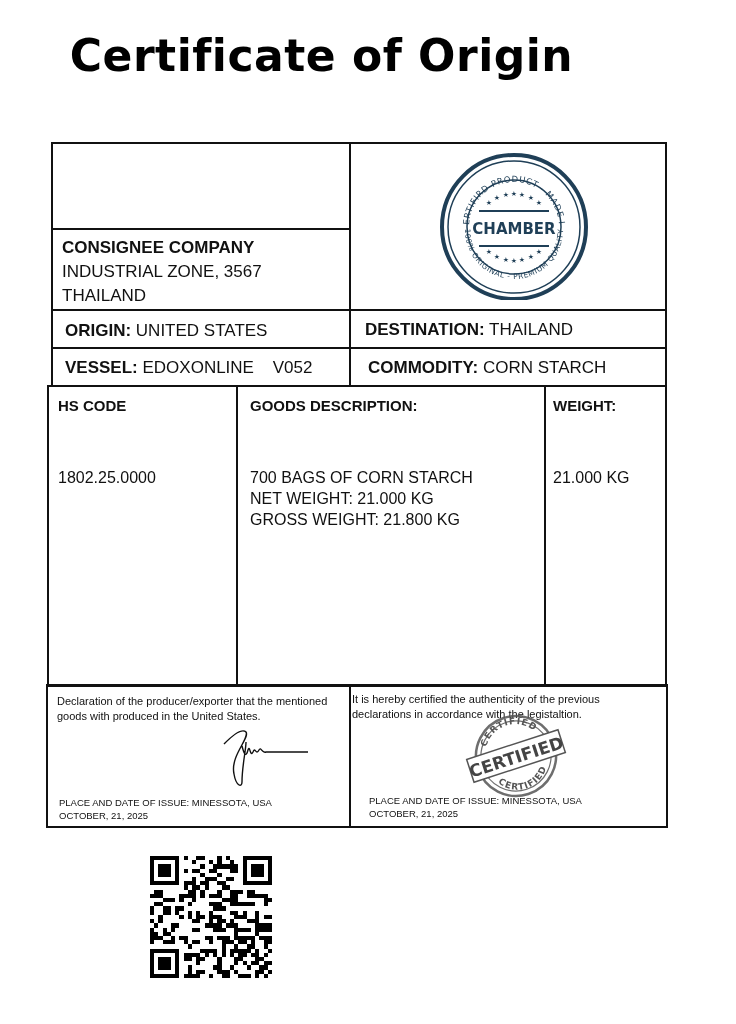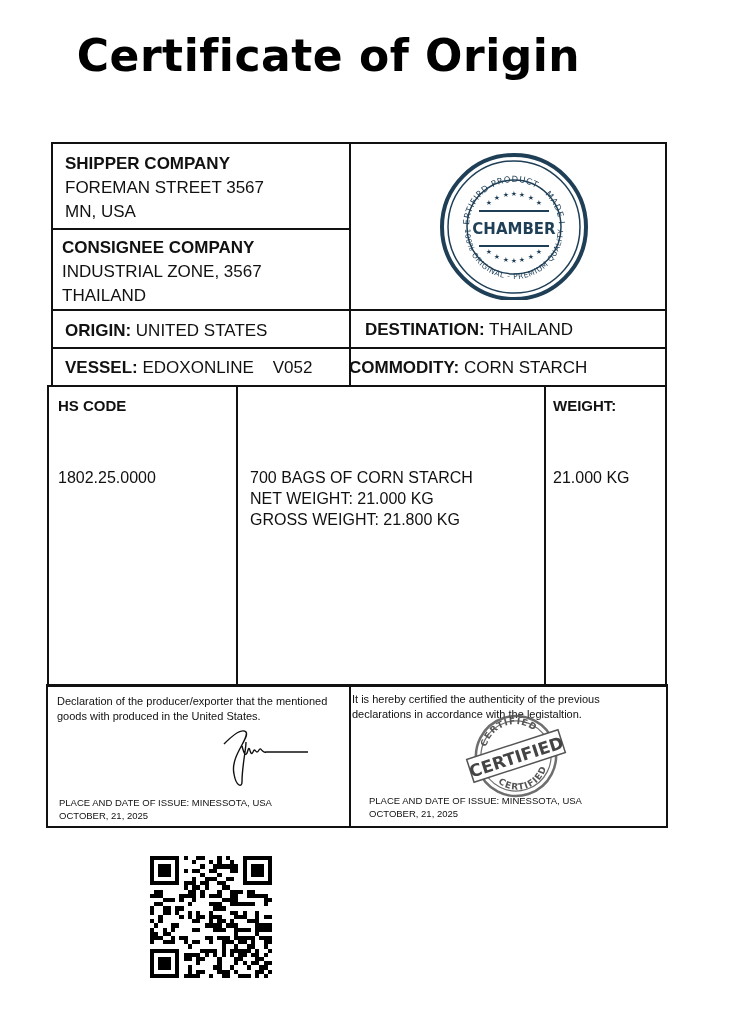--- a/index.html
+++ b/index.html
@@ -2,21 +2,21 @@
 <html><head>
 <meta charset="utf-8">
 <style>
   html, body { margin: 0; padding: 0; }
   body {
     width: 736px; height: 1024px; background: #ffffff; position: relative;
     font-family: "Liberation Sans", "DejaVu Sans", sans-serif; color: #111;
     overflow: hidden;
   }
   .title {
-    position: absolute; left: 7px; top: 30px; width: 643px; text-align: center;
+    position: absolute; left: 0; top: 30px; width: 643px; text-align: center;
     font-family: "DejaVu Sans", sans-serif; font-weight: bold; font-size: 44px;
     letter-spacing: 0.5px; color: #000;
   }
   .box { position: absolute; border: 2px solid #111; box-sizing: border-box; }
   .cell { position: absolute; box-sizing: border-box; }
   .lbl { font-weight: bold; }
   .t17 { font-size: 17px; line-height: 24px; }
   .t16 { font-size: 16px; line-height: 21px; margin-top: 31px; }
   .t15 { font-size: 15px; line-height: 21px; }
   .small { font-size: 11px; line-height: 14.5px; }
@@ -26,25 +26,20 @@
 </style>
 </head>
 <body>
 
 <div class="title">Certificate of Origin</div>
 
 <div class="box" style="left:51px; top:142px; width:616px; height:169px;">
   <div class="vline" style="left:296px; top:0; height:165px;"></div>
   <div class="hline" style="left:0; top:84px; width:298px;"></div>
 
-  <div class="cell t17" style="left:12px; top:8px; width:280px;">
-    <div class="lbl">SHIPPER COMPANY</div>
-    <div>FOREMAN STREET 3567</div>
-    <div>MN, USA</div>
-  </div>
 
   <div class="cell t17" style="left:9px; top:92px; width:280px;">
     <div class="lbl">CONSIGNEE COMPANY</div>
     <div>INDUSTRIAL ZONE, 3567</div>
     <div>THAILAND</div>
   </div>
 
   <svg class="cell" style="left:386px; top:6px;" width="150" height="150" viewBox="0 0 150 150">
     <defs>
       <path id="arcTop" d="M 30 77 A 45 45 0 0 1 120 77"></path>
@@ -93,31 +88,32 @@
   </div>
 </div>
 
 <div class="box" style="left:51px; top:347px; width:616px; height:40px;">
   <div class="vline" style="left:296px; top:0; height:36px;"></div>
   <div class="cell t17" style="left:12px; top:7px;">
     <span class="lbl">VESSEL:</span>
     <span>EDOXONLINE</span>
     <span style="margin-left:14px;">V052</span>
   </div>
-  <div class="cell t17" style="left:296px; top:7px;">
+  <div class="cell t17" style="left:315px; top:7px;">
     <span class="lbl">COMMODITY:</span>
     <span>CORN STARCH</span>
   </div>
 </div>
 
 <div class="box" style="left:47px; top:385px; width:620px; height:302px;">
   <div class="vline" style="left:187px; top:0; height:298px;"></div>
   <div class="vline" style="left:495px; top:0; height:298px;"></div>
 
   <div class="cell t15 lbl" style="left:9px; top:8px;">HS CODE</div>
+  <div class="cell t15 lbl" style="left:201px; top:8px;">GOODS DESCRIPTION:</div>
   <div class="cell t15 lbl" style="left:504px; top:8px;">WEIGHT:</div>
 
   <div class="cell t16" style="left:9px; top:49px;">1802.25.0000</div>
   <div class="cell t16" style="left:201px; top:49px;">
     <div>700 BAGS OF CORN STARCH</div>
     <div>NET WEIGHT: 21.000 KG</div>
     <div>GROSS WEIGHT: 21.800 KG</div>
   </div>
   <div class="cell t16" style="left:504px; top:49px;">21.000 KG</div>
 </div>

